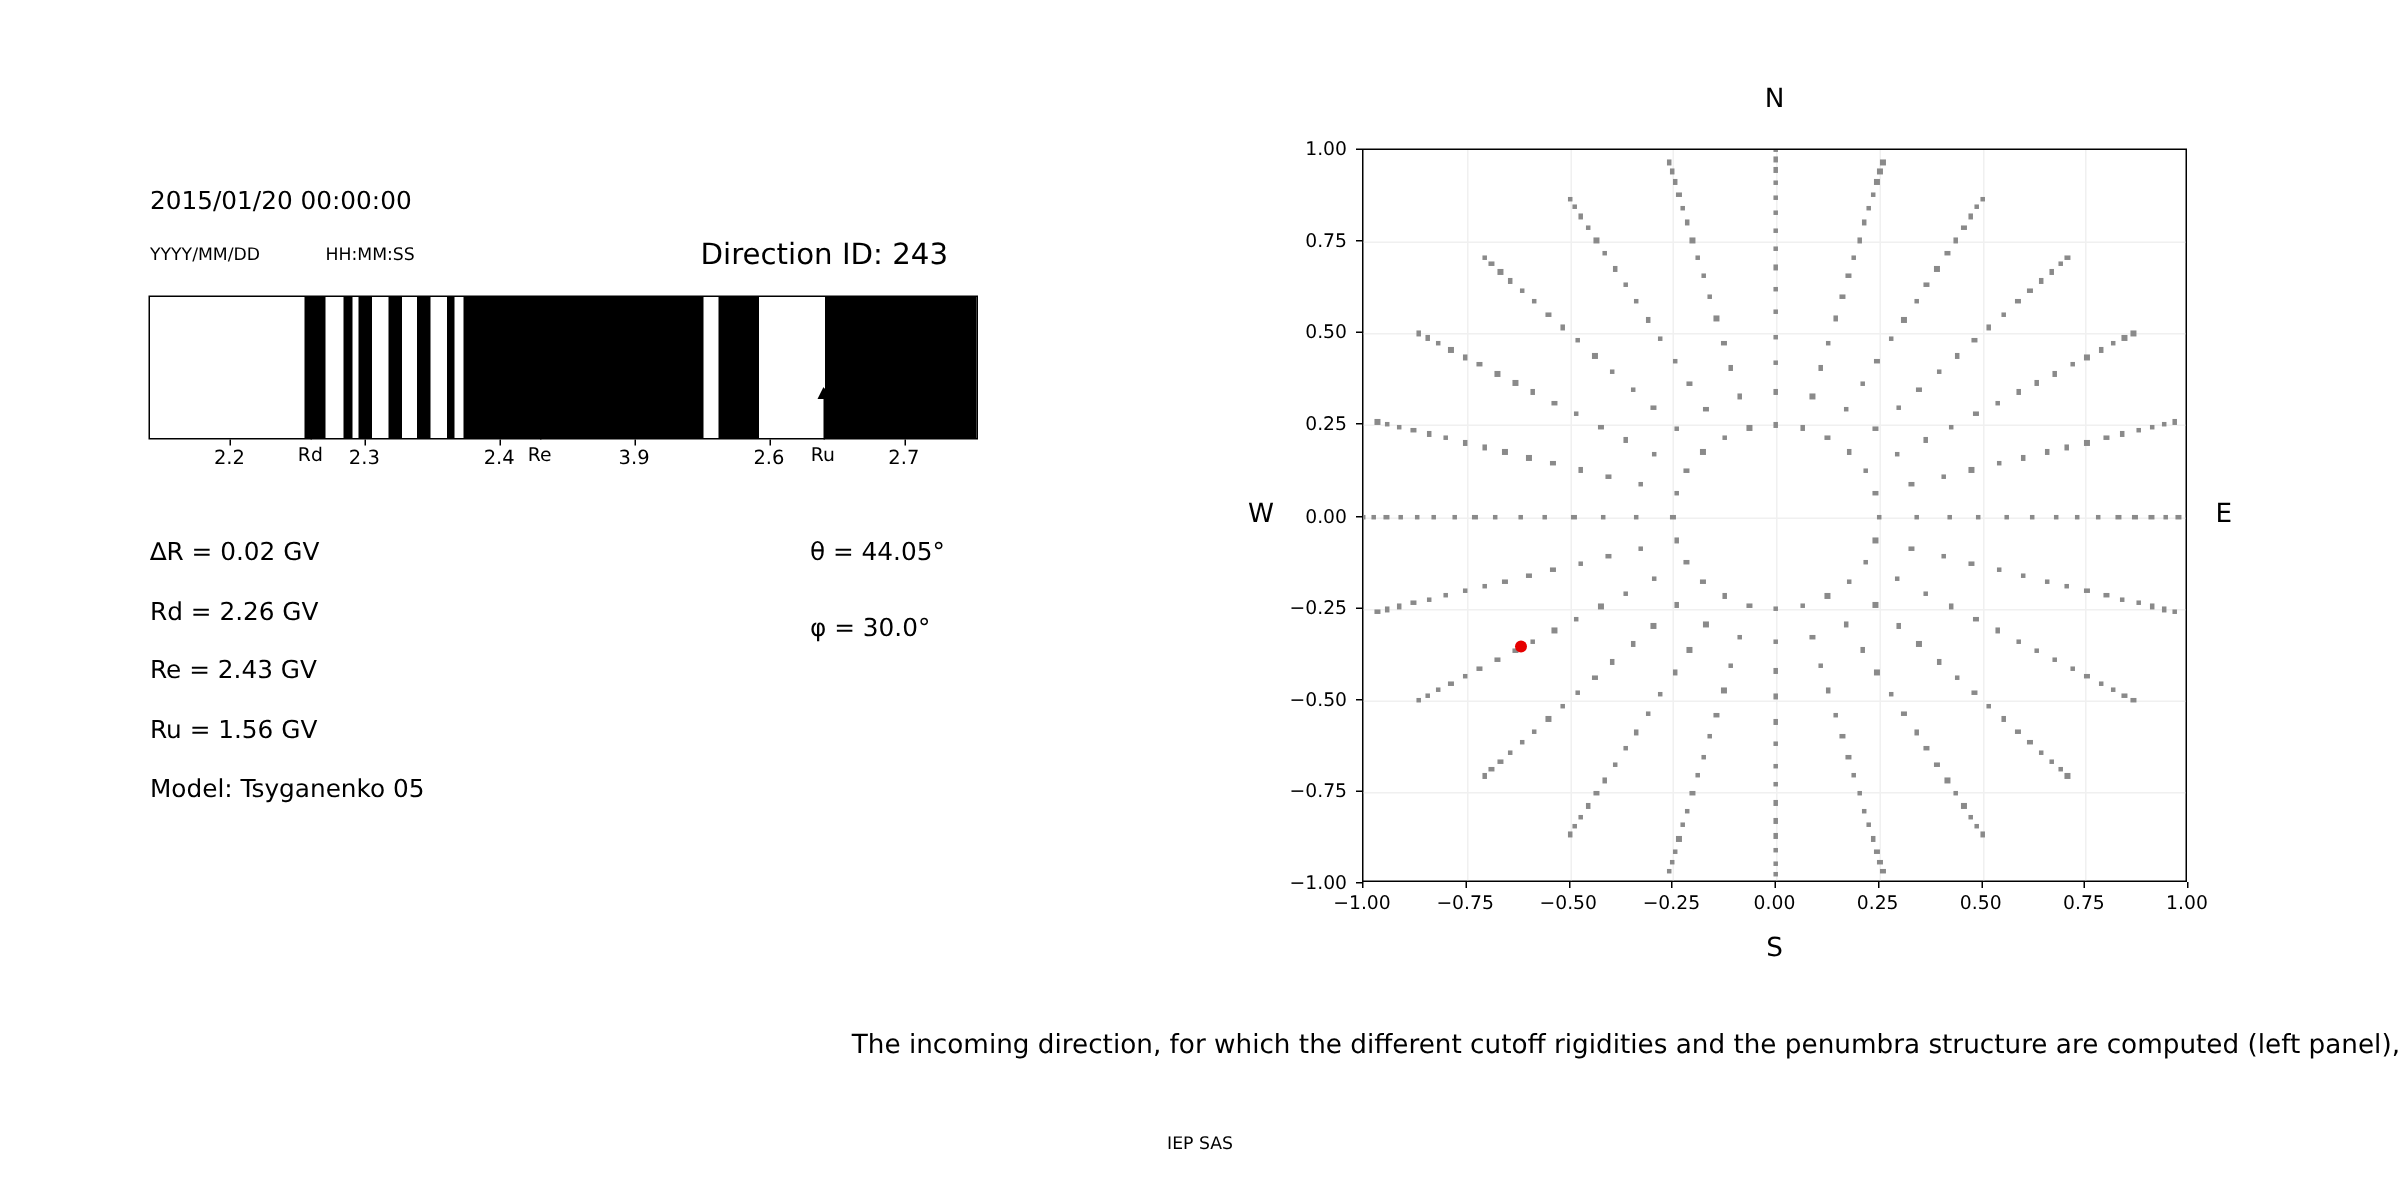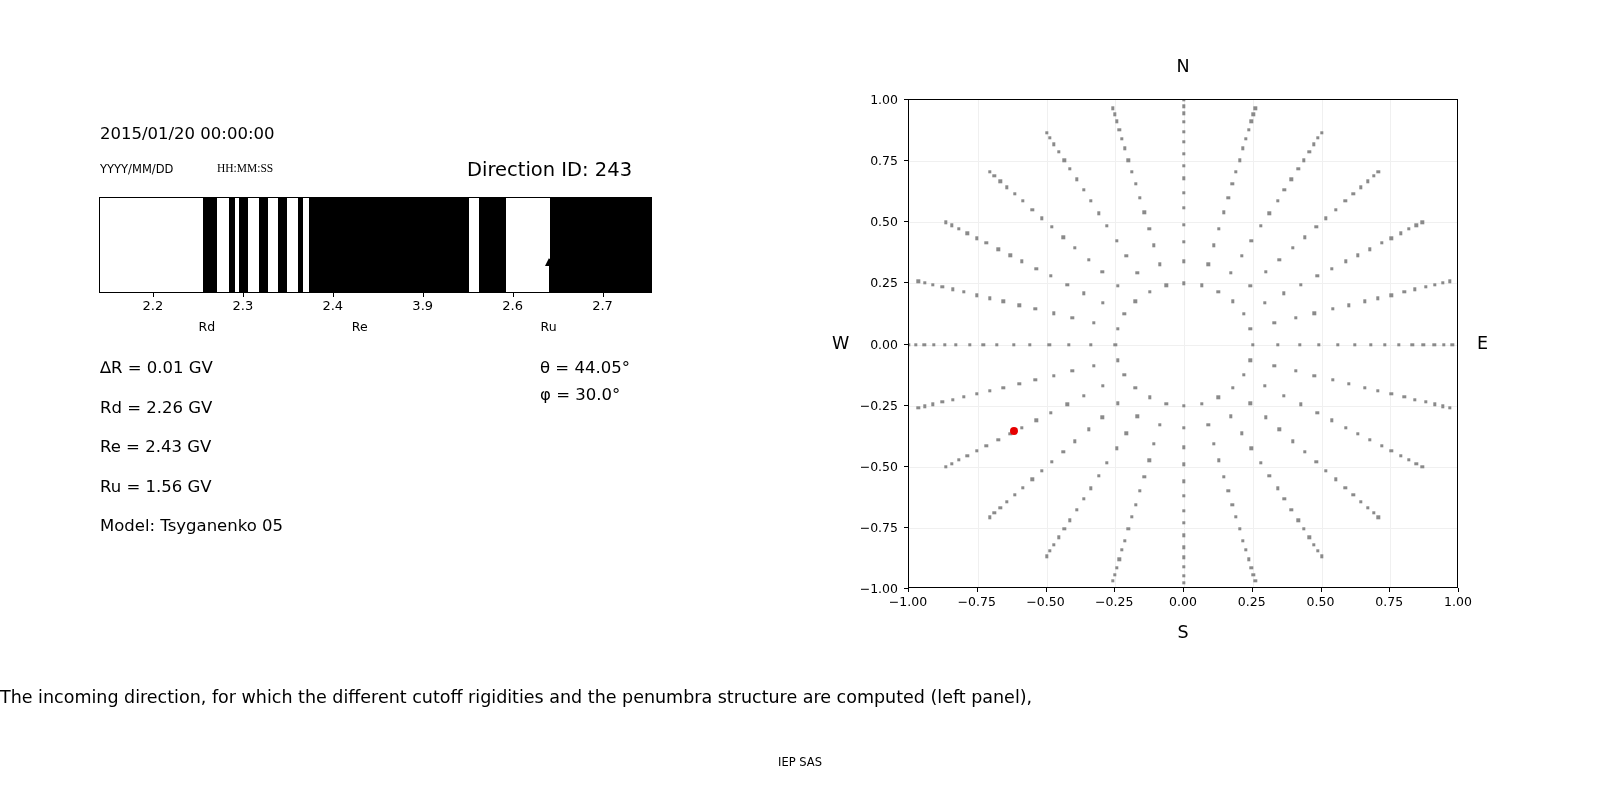--- a/index.html
+++ b/index.html
@@ -30,21 +30,21 @@
     white-space: nowrap;
   }
   #geo-position { left: 100px; top: 85px; }
   #datetime-value { left: 100px; top: 124px; }
 
   .format-hint {
     font-size: 11.5px;
     white-space: nowrap;
   }
   #format-date { left: 100px; top: 162px; }
-  #format-time { left: 217px; top: 162px; font-family: Liberation Serif, serif; }
+  #format-time { left: 217px; top: 162px; }
 
   #direction-id {
     left: 467px; top: 158px;
     font-size: 19.5px;
     white-space: nowrap;
   }
 
   
   #penumbra-figure {
     left: 99px; top: 197px;
@@ -100,21 +100,20 @@
     border-left: 4px solid transparent;
     border-right: 4px solid transparent;
     border-bottom: 8px solid #000;
   }
   .marker .mlabel {
     position: absolute;
     top: 36px; left: 0;
     transform: translateX(-50%);
     font-size: 12.5px;
     white-space: nowrap;
-    margin-top: 24px;
   }
 
   
   .param {
     font-size: 16.5px;
     white-space: nowrap;
   }
   .param-col-left { left: 100px; }
   .param-col-right { left: 540px; }
 
@@ -185,21 +184,21 @@
   }
   #compass-n { left: 383px; top: 56px; transform: translateX(-50%); }
   #compass-s { left: 383px; top: 622px; transform: translateX(-50%); }
   #compass-w { left: 32px;  top: 333px; }
   #compass-e { left: 677px; top: 333px; }
 
   
   #caption {
     left: 0; top: 682px;
     width: 1600px;
-    text-align: left;
+    text-align: right;
     font-size: 17.5px;
     line-height: 31px;
   }
   #footer-credit {
     left: 0; top: 755px;
     width: 1600px;
     text-align: center;
     font-size: 11.5px;
   }
 </style>
@@ -255,29 +254,29 @@
         <div class="mlabel">Re</div>
       </div>
       <div class="marker" style="left: 449.593px;">
         <div class="shaft"></div>
         <div class="head"></div>
         <div class="mlabel">Ru</div>
       </div>
     </div>
 
   <div class="abs" id="params-left">
-      <div class="abs param param-col-left" style="left: 100px; top: 358px;">∆R = 0.01 GV</div>
+      <div class="abs param param-col-left" style="left: 100px; top: 358px;">∆R = 0.02 GV</div>
       <div class="abs param param-col-left" style="left: 100px; top: 397.5px;">Rd = 2.26 GV</div>
       <div class="abs param param-col-left" style="left: 100px; top: 437px;">Re = 2.43 GV</div>
       <div class="abs param param-col-left" style="left: 100px; top: 476.5px;">Ru = 1.56 GV</div>
       <div class="abs param param-col-left" style="left: 100px; top: 516px;">Model: Tsyganenko 05</div>
     </div>
   <div class="abs" id="params-right">
       <div class="abs param param-col-right" style="left: 540px; top: 358px;">θ = 44.05°</div>
-      <div class="abs param param-col-right" style="left: 540px; top: 385px;">φ = 30.0°</div>
+      <div class="abs param param-col-right" style="left: 540px; top: 409px;">φ = 30.0°</div>
     </div>
 </div>
 
 <div class="abs" id="right-panel">
 
   <div id="polar-frame">
       <div class="gridline-v" style="left: 68.75px; background: rgb(240, 240, 240);"></div>
       <div class="gridline-v" style="left: 137.5px; background: rgb(240, 240, 240);"></div>
       <div class="gridline-v" style="left: 206.25px; background: rgb(240, 240, 240);"></div>
       <div class="gridline-v" style="left: 275px; background: rgb(240, 240, 240);"></div>

